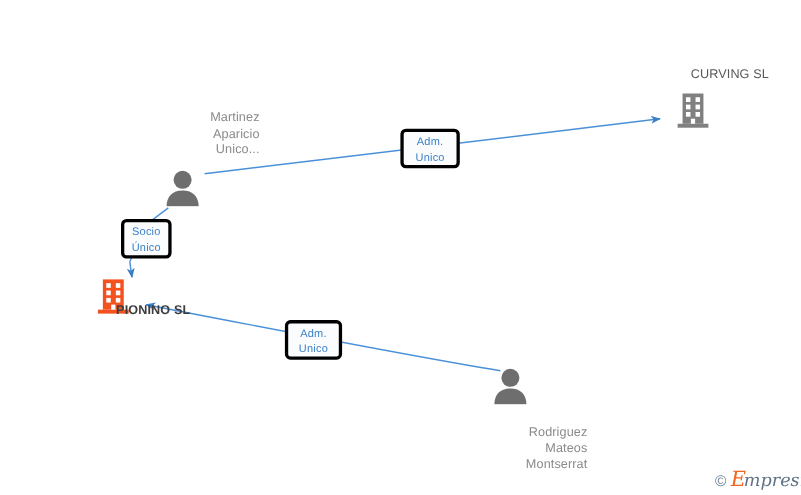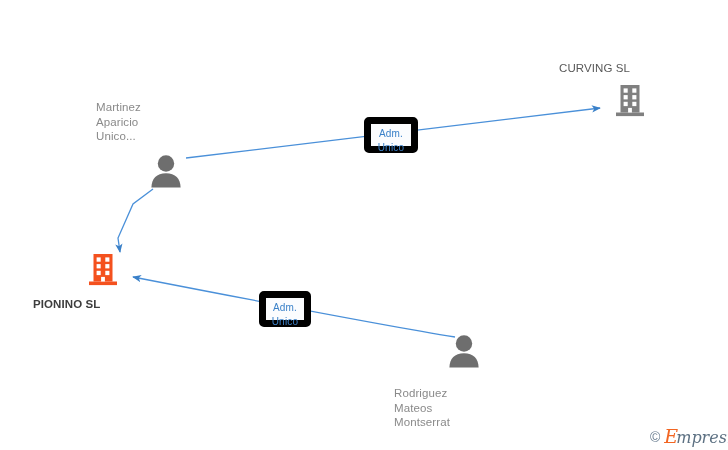--- a/index.html
+++ b/index.html
@@ -23,41 +23,41 @@
     top: 0;
     width: 728px;
     height: 450px;
   }
   .node {
     position: absolute;
   }
   .node-label {
     position: absolute;
     width: 140px;
-    text-align: left;
+    text-align: right;
     color: #8a8a8a;
     font-size: 11.5px;
     line-height: 14.5px;
     letter-spacing: 0.1px;
     white-space: pre-line;
   }
   .node-label.company {
     color: #585858;
     font-size: 11.5px;
     letter-spacing: 0.1px;
   }
   .node-label.focus {
     color: #3d3d3d;
     font-weight: bold;
     font-size: 11.5px;
   }
   .rel-box {
     position: absolute;
     box-sizing: border-box;
-    border: 7px solid #000000;
+    border: 3px solid #000000;
     border-radius: 5px;
     background: #fbfcfe;
     color: #3a80c8;
     font-size: 10px;
     line-height: 14px;
     text-align: center;
     padding-top: 3px;
     letter-spacing: 0.2px;
     white-space: pre-line;
     z-index: 5;
@@ -157,38 +157,40 @@
           <rect x="9.6" y="4.4" width="4.1" height="4.3"></rect>
           <rect x="18.3" y="4.4" width="4.1" height="4.3"></rect>
           <rect x="9.6" y="11.1" width="4.1" height="4.3"></rect>
           <rect x="18.3" y="11.1" width="4.1" height="4.3"></rect>
           <rect x="9.6" y="17.8" width="4.1" height="4.3"></rect>
           <rect x="18.3" y="17.8" width="4.1" height="4.3"></rect>
           <rect x="14.1" y="23.9" width="3.8" height="4.6"></rect>
         </g>
       </svg>
     </span>
-    <div class="node-label focus" style="left:0px; top:44px;">PIONINO SL</div>
+    <div class="node-label focus" style="left:0px; top:22px;">PIONINO SL</div>
   </div>
 
   <div class="node" style="left:394px; top:334px;">
     <span class="icon-person" style="left:52px; top:0px;">
       <svg width="36" height="34" viewBox="0 0 36 34">
         <circle cx="18" cy="9.5" r="8.2" fill="#6e6e6e"></circle>
         <path d="M18 19.2 C 8.6 19.2 3.6 24.6 3.4 33.5 L 32.6 33.5 C 32.4 24.6 27.4 19.2 18 19.2 Z" fill="#6e6e6e"></path>
       </svg>
     </span>
     <div class="node-label" style="left:0px; top:52px;">Rodriguez
 Mateos
 Montserrat</div>
   </div>
 
   <div class="rel-box" style="left:364px; top:117px; width:54px; height:36px;">Adm.
 Unico</div>
 
+  <div class="rel-box" style="left:110px; top:199px; width:46px; height:36px;">Socio
+Único</div>
 
   <div class="rel-box" style="left:259px; top:291px; width:52px; height:36px;">Adm.
 Unico</div>
 
   <div class="wm" style="left:650px; top:427px;">
     <span class="wm-c">©</span>
     <span style="display:flex; align-items:baseline;">
       <span class="wm-e">E</span>
       <span class="wm-rest">mpresia</span>
     </span>

